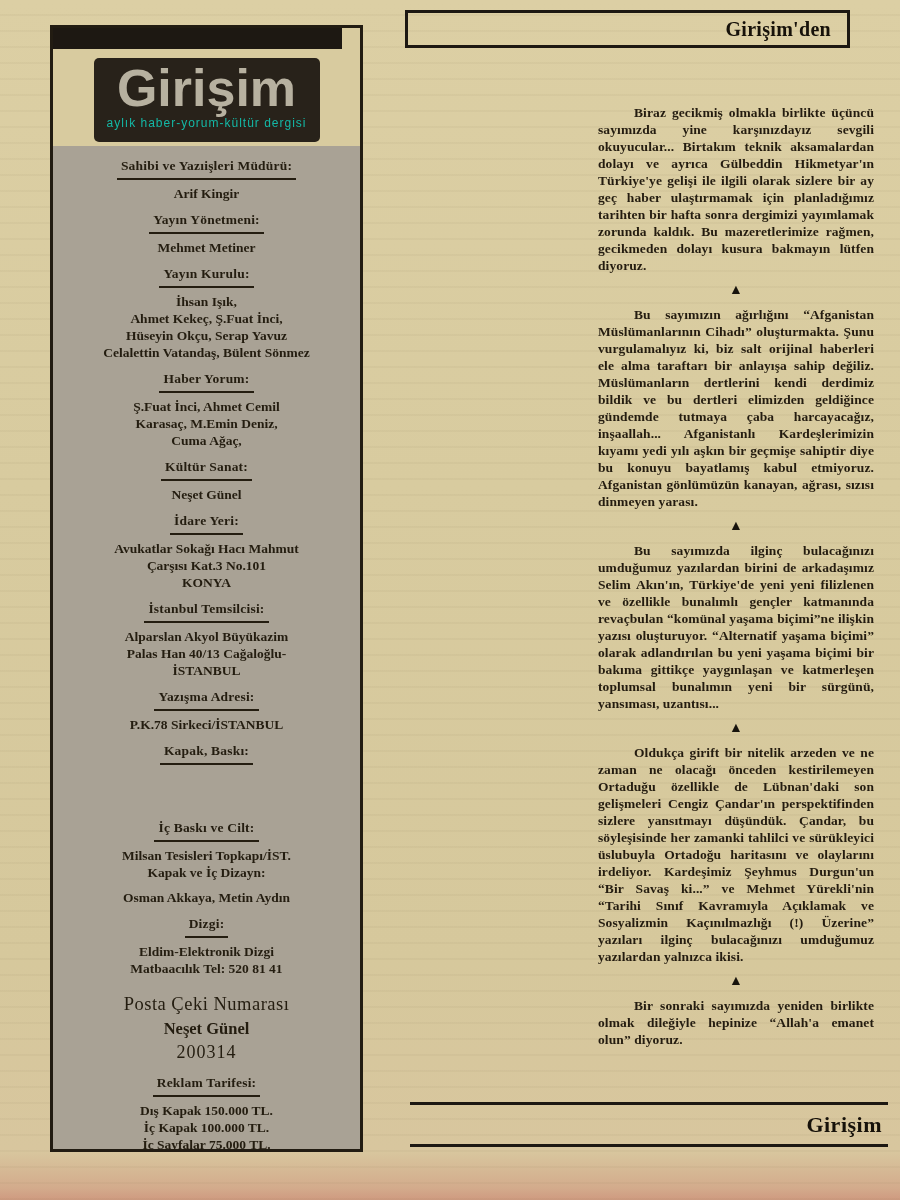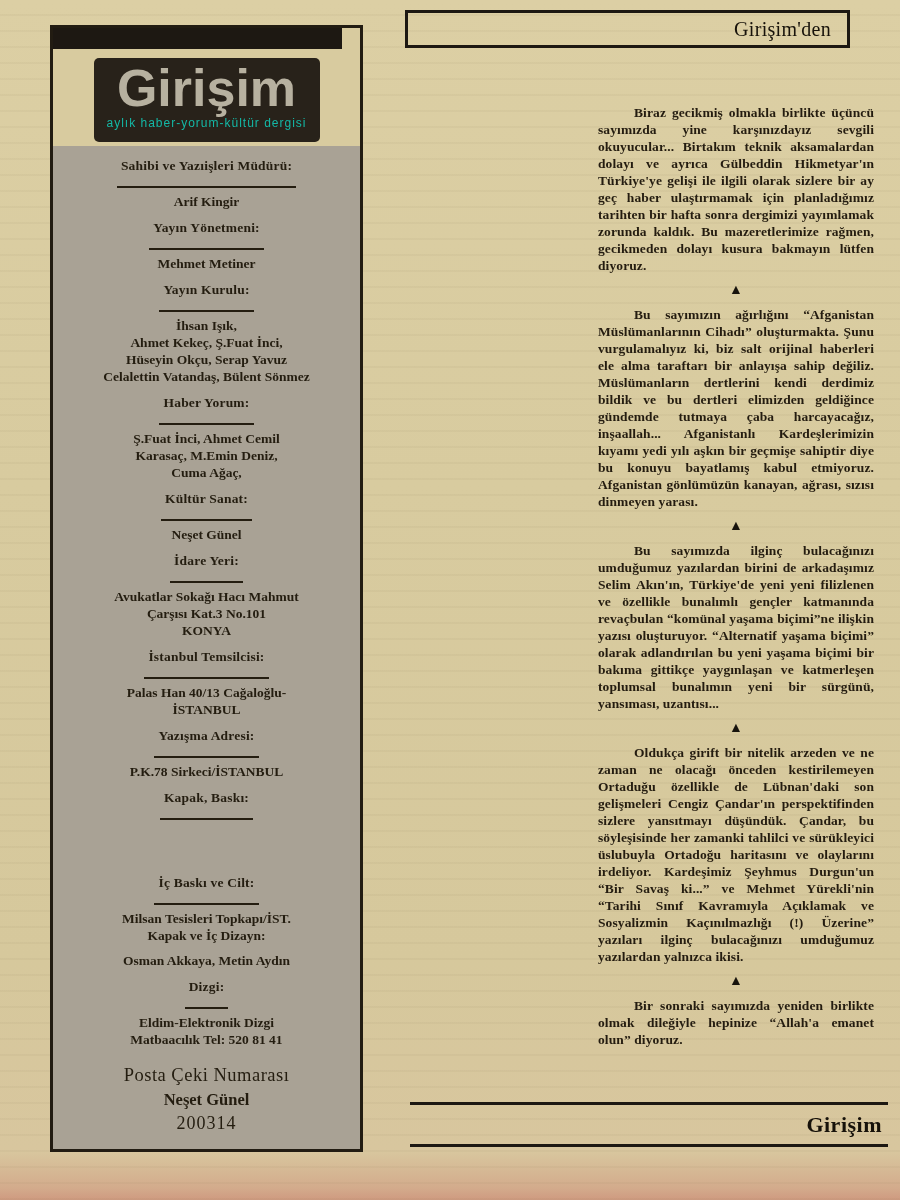--- a/index.html
+++ b/index.html
@@ -38,39 +38,39 @@
   }
   .gray-panel{
     position:absolute;left:0;right:0;top:118px;bottom:0;
     background:#a9a295;padding:10px 8px 6px;box-sizing:border-box;
     overflow:hidden;text-align:center;color:#241d10;
   }
   .m-section{margin-bottom:8px;}
   .m-section.gap-after{margin-bottom:48px;}
   .m-heading{
     display:inline-block;font-weight:bold;font-size:13.5px;line-height:16px;
-    border-bottom:2px solid #241d10;padding:0 4px 12px;margin-bottom:5px;
+    border-bottom:2px solid #241d10;padding:0 4px 4px;margin-bottom:5px;
     letter-spacing:0.2px;
   }
   .m-line{font-weight:bold;font-size:13.5px;line-height:17px;}
   .postal{margin:14px 0 10px;}
   .postal-title{font-size:18.5px;line-height:26px;letter-spacing:0.5px;}
   .postal-name{font-weight:bold;font-size:16.5px;line-height:24px;}
   .postal-number{font-size:18px;line-height:22px;letter-spacing:1px;}
   .rates{margin-top:6px;}
 
   
   .header-box{
     position:absolute;left:405px;top:10px;width:445px;height:38px;
     border:3px solid #1d1812;box-sizing:border-box;
     display:flex;align-items:center;justify-content:flex-end;
     padding-right:16px;
   }
   .header-title{
-    font-weight:normal;font-size:20px;color:#17120a;letter-spacing:0.3px;
+    font-weight:bold;font-size:20px;color:#17120a;letter-spacing:0.3px;
   }
   .paragraphs{
     position:absolute;left:598px;top:104px;width:276px;color:#241c10;
   }
   .para{
     font-weight:bold;font-size:13.5px;line-height:17px;
     text-align:justify;text-indent:36px;letter-spacing:0.1px;
   }
   .separator{
     text-align:center;font-size:14px;line-height:14px;color:#17130c;
@@ -97,37 +97,38 @@
       <div class="logo-subtitle">aylık haber-yorum-kültür dergisi</div>
     </div>
     <div class="gray-panel">
       <div id="sections">
           <div class="m-section"><div class="m-heading">Sahibi ve Yazıişleri Müdürü:</div><div class="m-line">Arif Kingir</div></div>
           <div class="m-section"><div class="m-heading">Yayın Yönetmeni:</div><div class="m-line">Mehmet Metiner</div></div>
           <div class="m-section"><div class="m-heading">Yayın Kurulu:</div><div class="m-line">İhsan Işık,</div><div class="m-line">Ahmet Kekeç, Ş.Fuat İnci,</div><div class="m-line">Hüseyin Okçu, Serap Yavuz</div><div class="m-line">Celalettin Vatandaş, Bülent Sönmez</div></div>
           <div class="m-section"><div class="m-heading">Haber Yorum:</div><div class="m-line">Ş.Fuat İnci, Ahmet Cemil</div><div class="m-line">Karasaç, M.Emin Deniz,</div><div class="m-line">Cuma Ağaç,</div></div>
           <div class="m-section"><div class="m-heading">Kültür Sanat:</div><div class="m-line">Neşet Günel</div></div>
           <div class="m-section"><div class="m-heading">İdare Yeri:</div><div class="m-line">Avukatlar Sokağı Hacı Mahmut</div><div class="m-line">Çarşısı Kat.3 No.101</div><div class="m-line">KONYA</div></div>
-          <div class="m-section"><div class="m-heading">İstanbul Temsilcisi:</div><div class="m-line">Palas Han 40/13 Cağaloğlu-</div><div class="m-line">İSTANBUL</div></div>
+          <div class="m-section"><div class="m-heading">İstanbul Temsilcisi:</div><div class="m-line">Alparslan Akyol Büyükazim</div><div class="m-line">Palas Han 40/13 Cağaloğlu-</div><div class="m-line">İSTANBUL</div></div>
           <div class="m-section"><div class="m-heading">Yazışma Adresi:</div><div class="m-line">P.K.78  Sirkeci/İSTANBUL</div></div>
           <div class="m-section gap-after"><div class="m-heading">Kapak, Baskı:</div></div>
           <div class="m-section"><div class="m-heading">İç Baskı ve Cilt:</div><div class="m-line">Milsan Tesisleri Topkapı/İST.</div><div class="m-line">Kapak ve İç Dizayn:</div></div>
           <div class="m-section">
             <div class="m-line">Osman Akkaya, Metin Aydın</div>
           </div>
           <div class="m-section"><div class="m-heading">Dizgi:</div><div class="m-line">Eldim-Elektronik Dizgi</div><div class="m-line">Matbaacılık Tel: 520 81 41</div></div>
         </div>
       <div class="postal">
         <div class="postal-title">Posta Çeki Numarası</div>
         <div class="postal-name">Neşet Günel</div>
         <div class="postal-number">200314</div>
       </div>
       <div class="rates m-section">
         <div class="m-heading">Reklam Tarifesi:</div>
         <div id="rate-lines">
+            <div class="m-line">Dış Kapak 150.000 TL.</div>
             <div class="m-line">İç Kapak 100.000 TL.</div>
             <div class="m-line">İç Sayfalar 75.000 TL.</div>
           </div>
       </div>
 
     </div>
   </div>
 
   <div class="header-box">
     <span class="header-title">Girişim'den</span>

